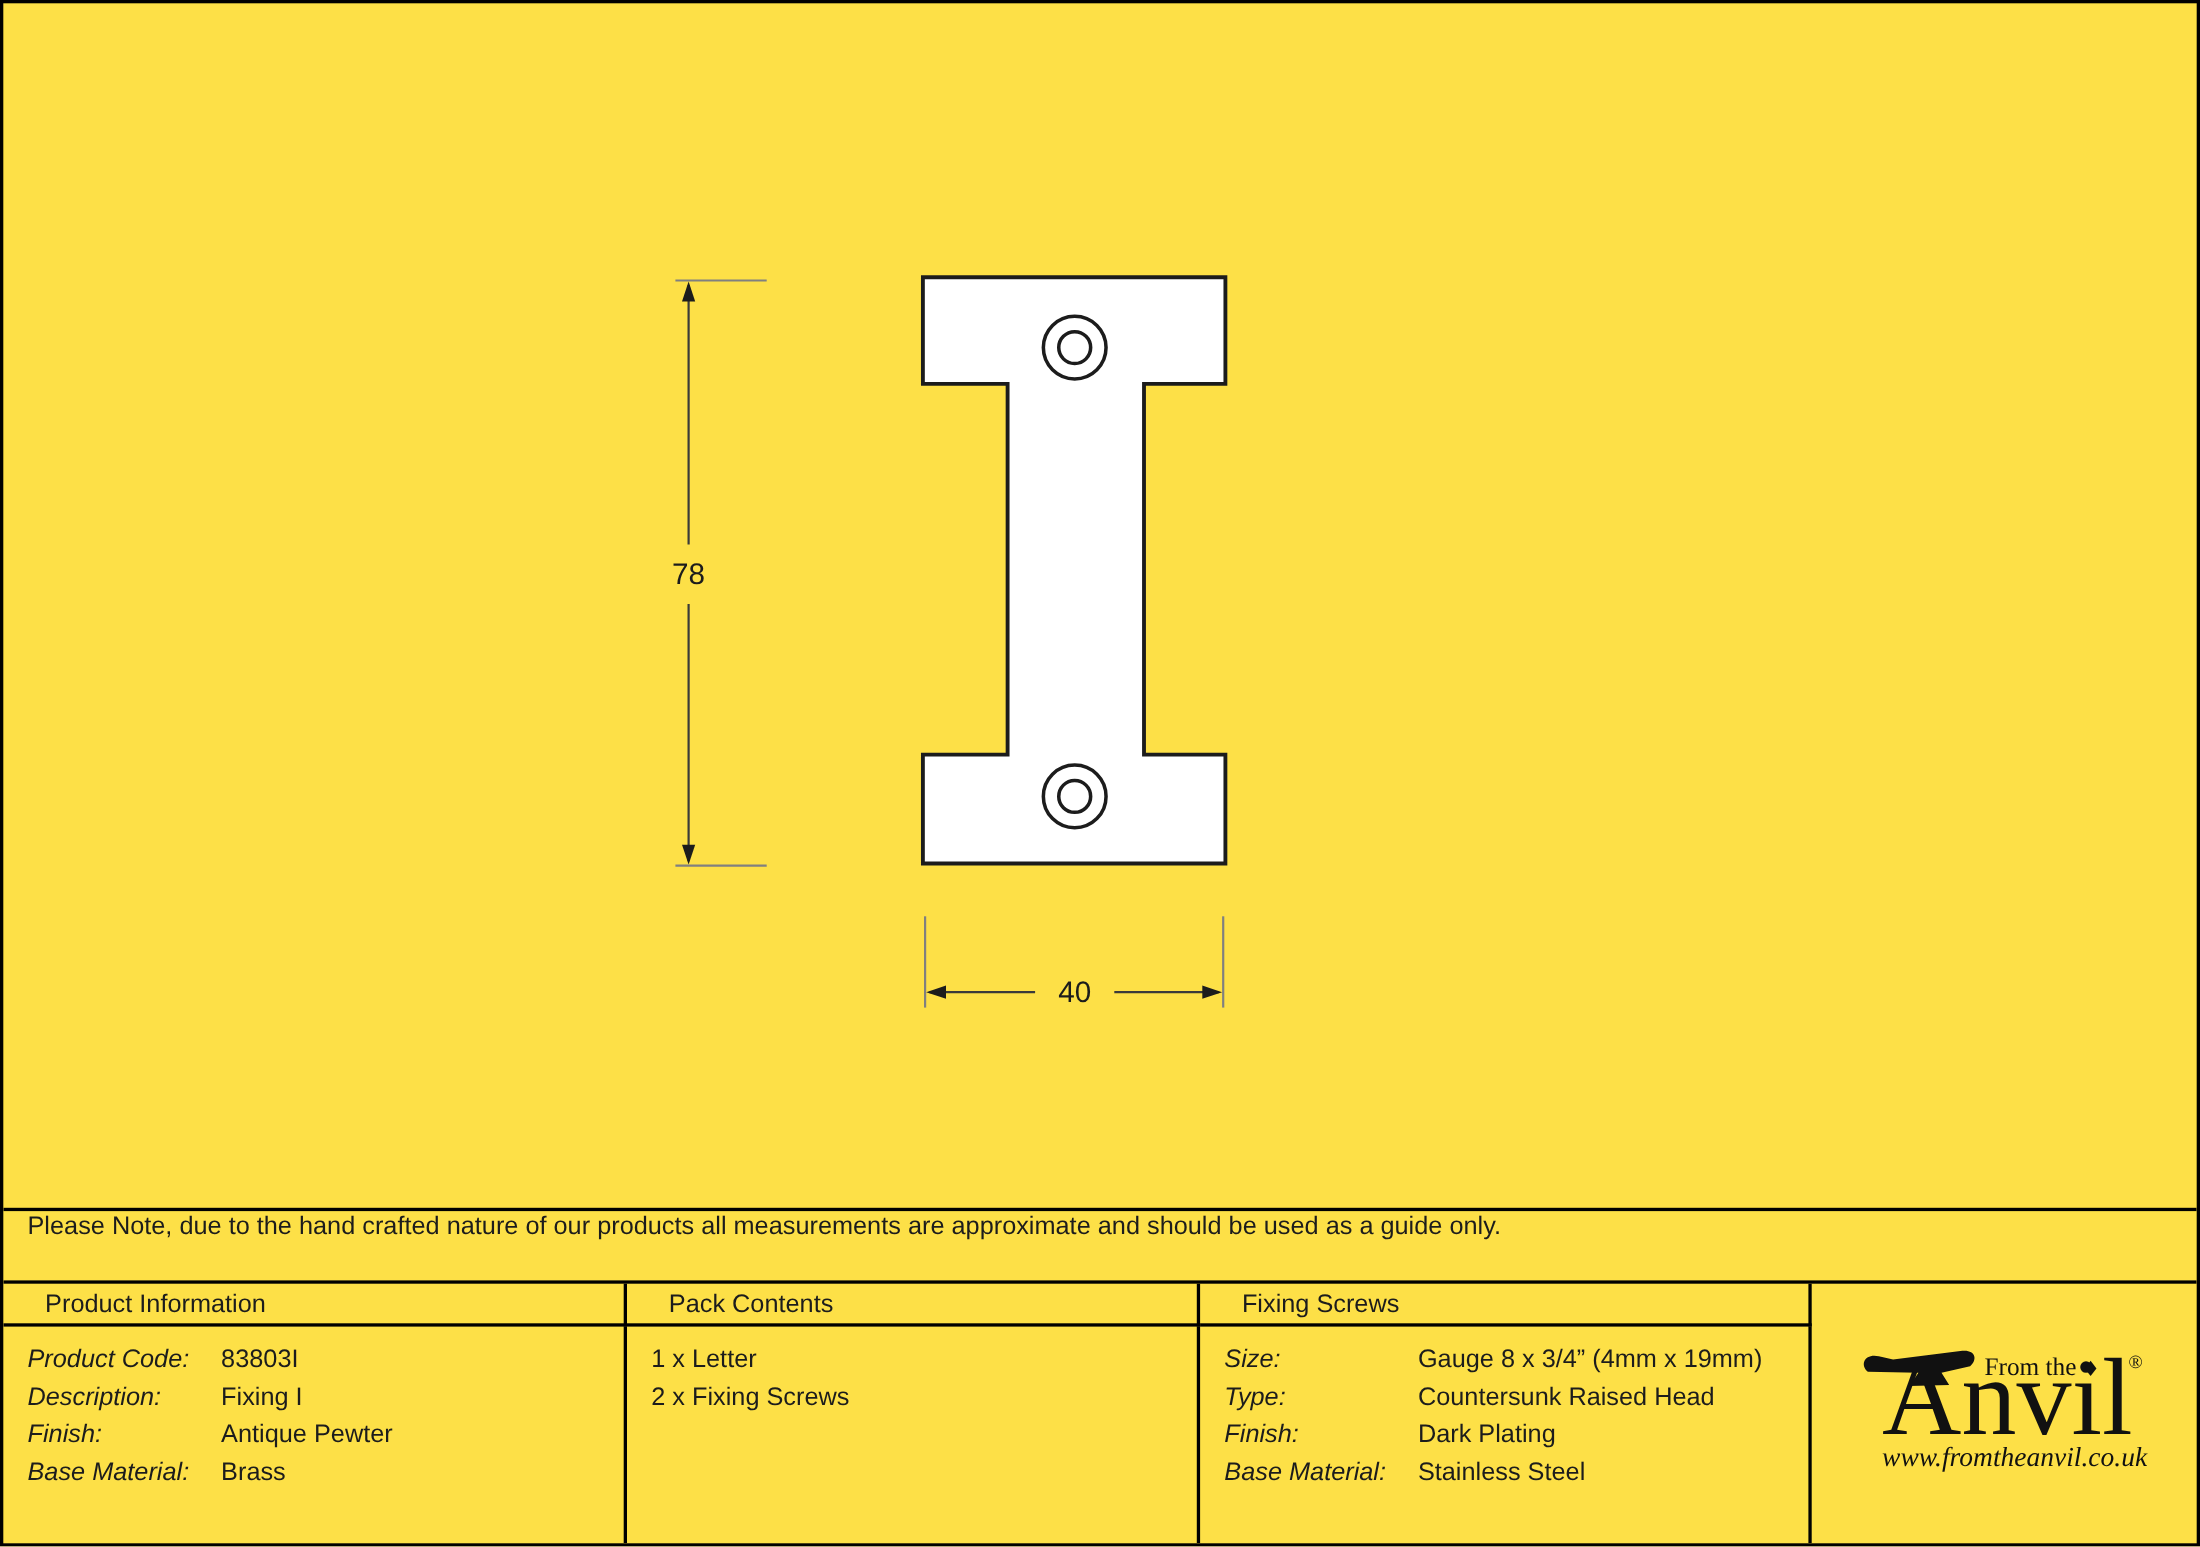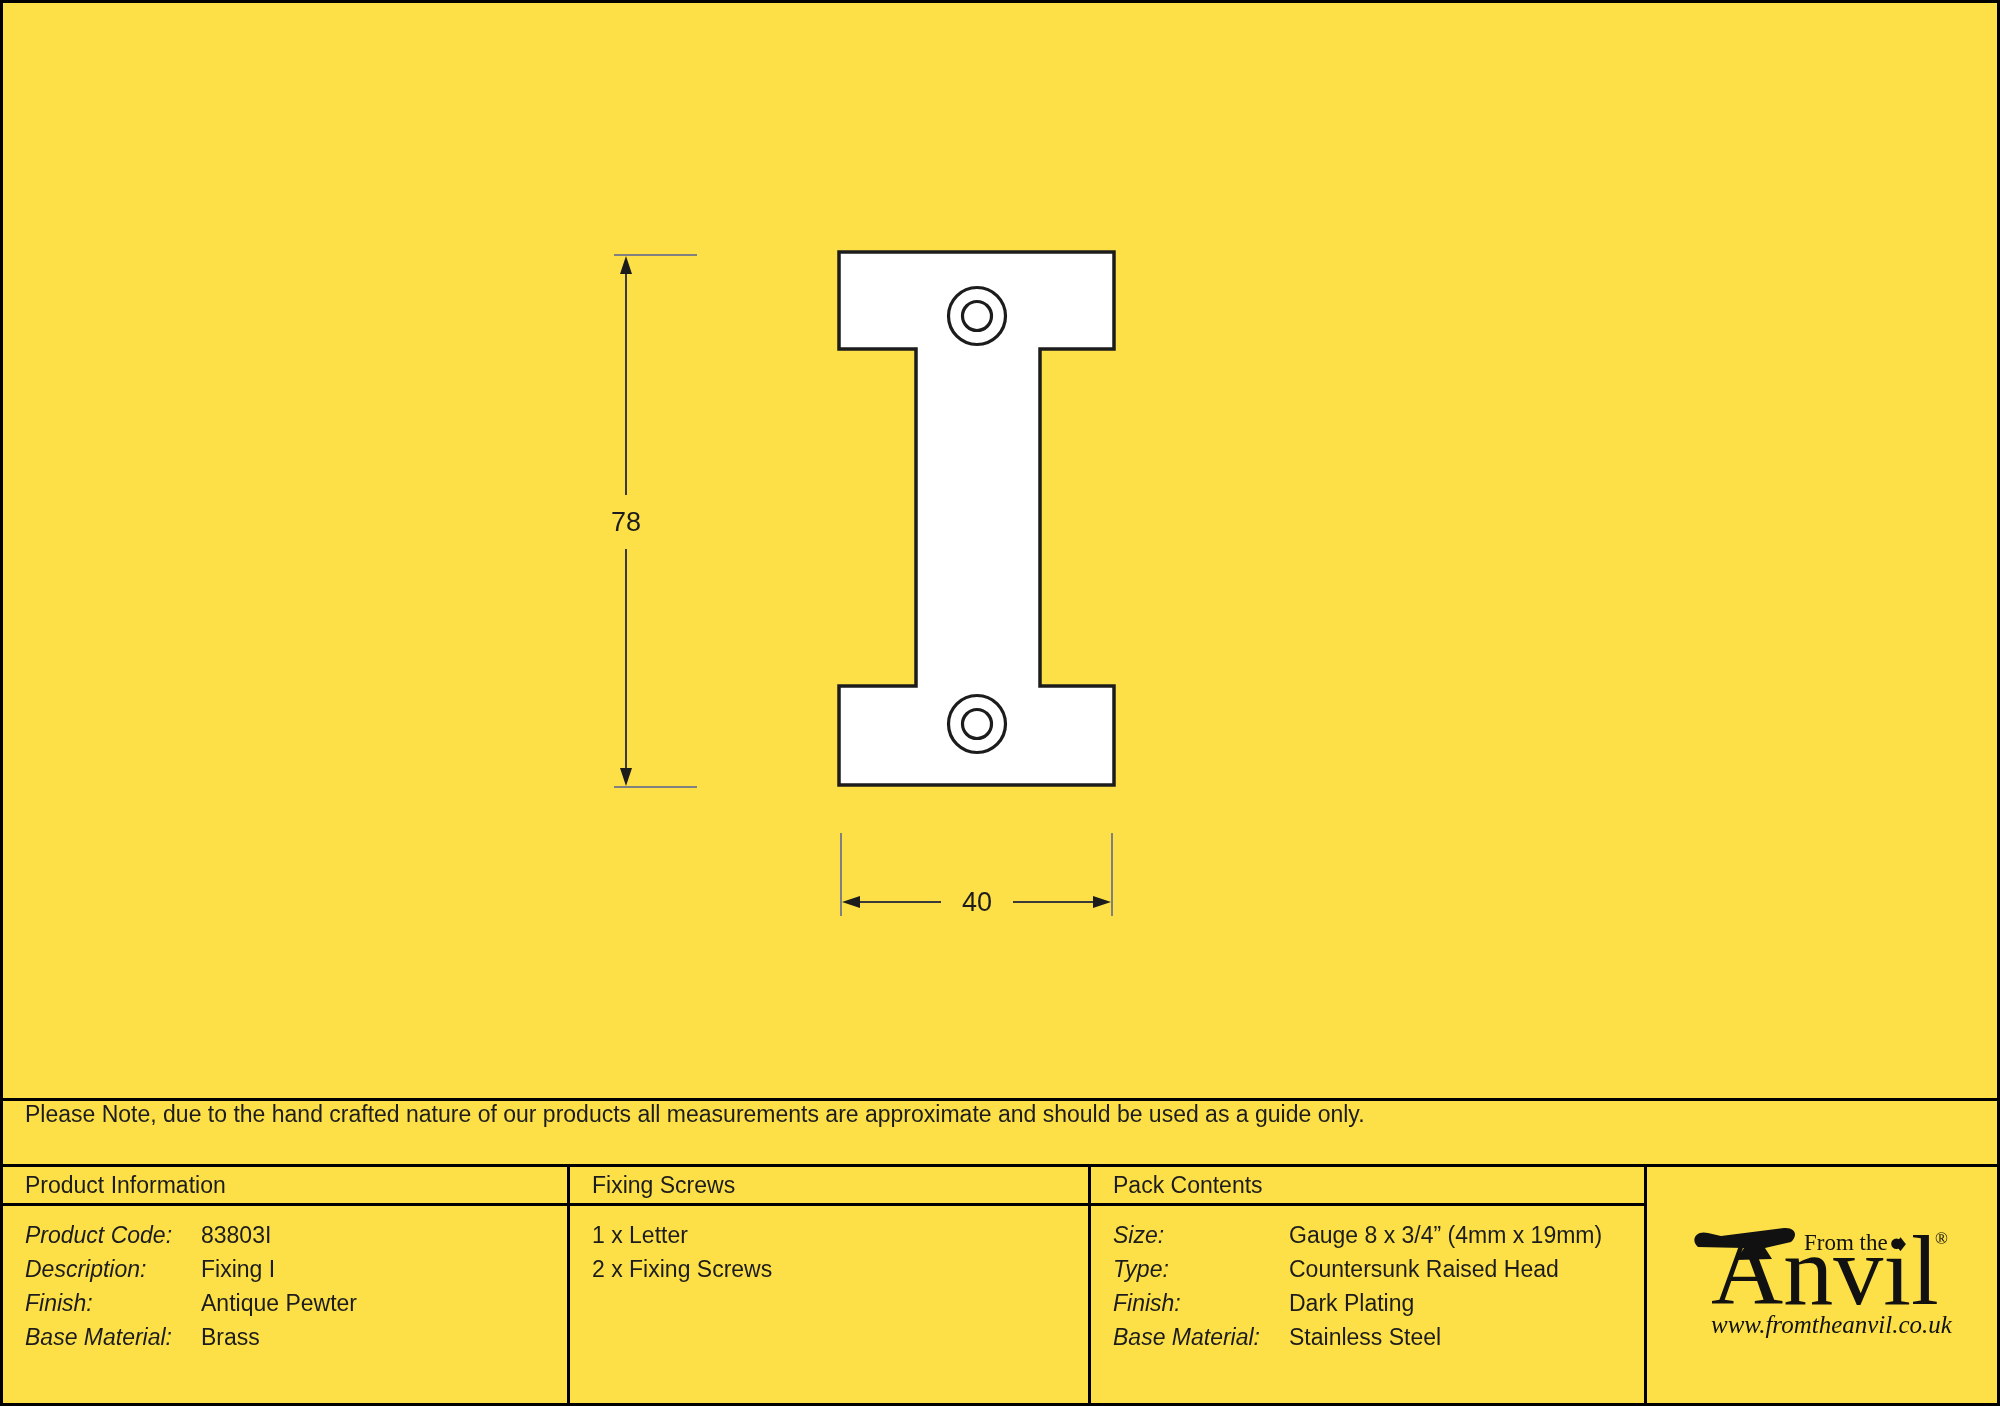--- a/index.html
+++ b/index.html
@@ -29,21 +29,21 @@
     border-top:3px solid #000;
     display:grid;
     grid-template-columns:567px 521px 556px 1fr;
     grid-template-rows:39px 1fr;
     box-sizing:border-box;
   }
   .hdr-cell{
     border-right:3px solid #000;
     border-bottom:3px solid #000;
     display:flex;align-items:center;
-    padding-left:22px;
+    padding-left:38px;
     font-size:23px;
     box-sizing:border-box;
   }
   .body-cell{
     border-right:3px solid #000;
     padding:12px 0 0 22px;
     box-sizing:border-box;
     font-size:23px;
   }
   .logo-cell{
@@ -96,24 +96,24 @@
   <div class="note-bar">
     <span>Please Note, due to the hand crafted nature of our products all measurements are approximate and should be used as a guide only.</span>
   </div>
 
   <div class="info-table">
 
     <div class="hdr-cell">
       <span>Product Information</span>
     </div>
     <div class="hdr-cell">
-      <span>Fixing Screws</span>
+      <span>Pack Contents</span>
     </div>
     <div class="hdr-cell">
-      <span>Pack Contents</span>
+      <span>Fixing Screws</span>
     </div>
 
     <div class="logo-cell">
       <svg width="280" height="130" viewBox="1685 1223 280 130">
         <text x="1714" y="1307" font-family="Liberation Serif, serif" font-size="100" fill="#111">Anvil</text>
         <path d="M1701,1250 C1693,1243 1699,1233 1711,1236 L1724,1239 L1787,1231 C1799,1230 1801,1239 1794,1245 L1768,1251 L1775,1262 L1739,1263 L1747,1251 Z" fill="#111"></path>
         <text x="1807" y="1253" font-family="Liberation Serif, serif" font-size="23" fill="#111">From the</text>
         <text x="1895" y="1254" font-family="DejaVu Sans, sans-serif" font-size="19" fill="#111">♦</text>
         <text x="1938" y="1247" font-family="Liberation Serif, serif" font-size="17" fill="#111">®</text>
         <text x="1714" y="1336" font-family="Liberation Serif, serif" font-style="italic" font-size="25" fill="#111">www.fromtheanvil.co.uk</text>

